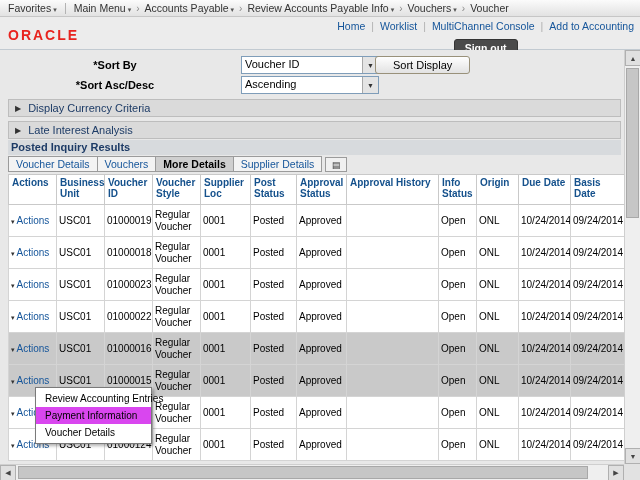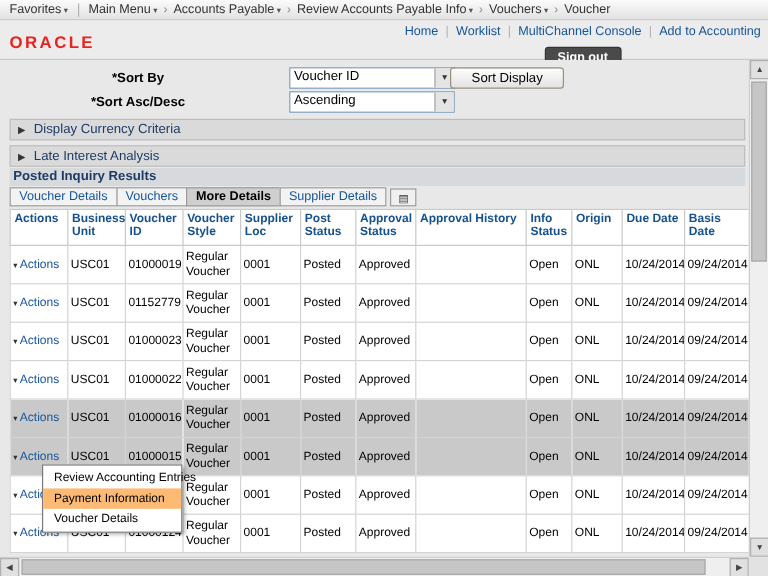--- a/index.html
+++ b/index.html
@@ -67,21 +67,21 @@
   .results-table td { font-size:10px; padding:2px 2px; border:1px solid #d4d4d4; background:#fff;
     vertical-align:middle; height:32px; white-space:nowrap; overflow:hidden; }
   .results-table td.wrap { white-space:normal; line-height:12px; }
   .results-table tr.hl td { background:#c9c9c9; }
   .actions-link { color:#15559a; text-decoration:none; cursor:pointer; }
   .caret { color:#333; font-size:7px; margin-right:2px; }
 
   .context-menu { position:absolute; left:35px; top:337px; width:117px; background:#fff;
     border:1px solid #7a7a7a; box-shadow:2px 2px 3px rgba(0,0,0,0.3); z-index:20; padding:2px 0; }
   .menu-item { font-size:10px; padding:3px 6px 3px 9px; cursor:pointer; white-space:nowrap; }
-  .menu-item.hl-item { background:#fdba74; }
+  .menu-item.hl-item { background:#d946ef; }
 
   
   .vscroll { position:absolute; top:50px; right:0; width:16px; bottom:16px; background:#efefef; border-left:1px solid #cfcfcf; }
   .hscroll { position:absolute; left:0; bottom:0; right:16px; height:16px; background:#efefef; border-top:1px solid #cfcfcf; }
   .scroll-btn { position:absolute; width:16px; height:16px; background:#e0e0e0; border:1px solid #b0b0b0;
     display:flex; align-items:center; justify-content:center; font-size:7px; color:#444; cursor:pointer; }
   .vscroll .up { top:0; left:0; } .vscroll .down { bottom:0; left:0; }
   .hscroll .left { left:0; top:0; } .hscroll .right { right:0; top:0; }
   .vthumb { position:absolute; left:1px; top:18px; width:13px; height:150px; background:#c6c6c6; border:1px solid #a8a8a8; cursor:pointer; }
   .hthumb { position:absolute; top:1px; left:18px; width:570px; height:13px; background:#c6c6c6; border:1px solid #a8a8a8; cursor:pointer; }
@@ -205,21 +205,21 @@
             <td>Approved</td>
             <td></td>
             <td>Open</td>
             <td>ONL</td>
             <td>10/24/2014</td>
             <td>09/24/2014</td>
           </tr>
           <tr>
             <td><a class="actions-link"><span class="caret">▾</span>Actions</a></td>
             <td>USC01</td>
-            <td>01152779</td>
+            <td>01000018</td>
             <td class="wrap">Regular Voucher</td>
             <td>0001</td>
             <td>Posted</td>
             <td>Approved</td>
             <td></td>
             <td>Open</td>
             <td>ONL</td>
             <td>10/24/2014</td>
             <td>09/24/2014</td>
           </tr>

